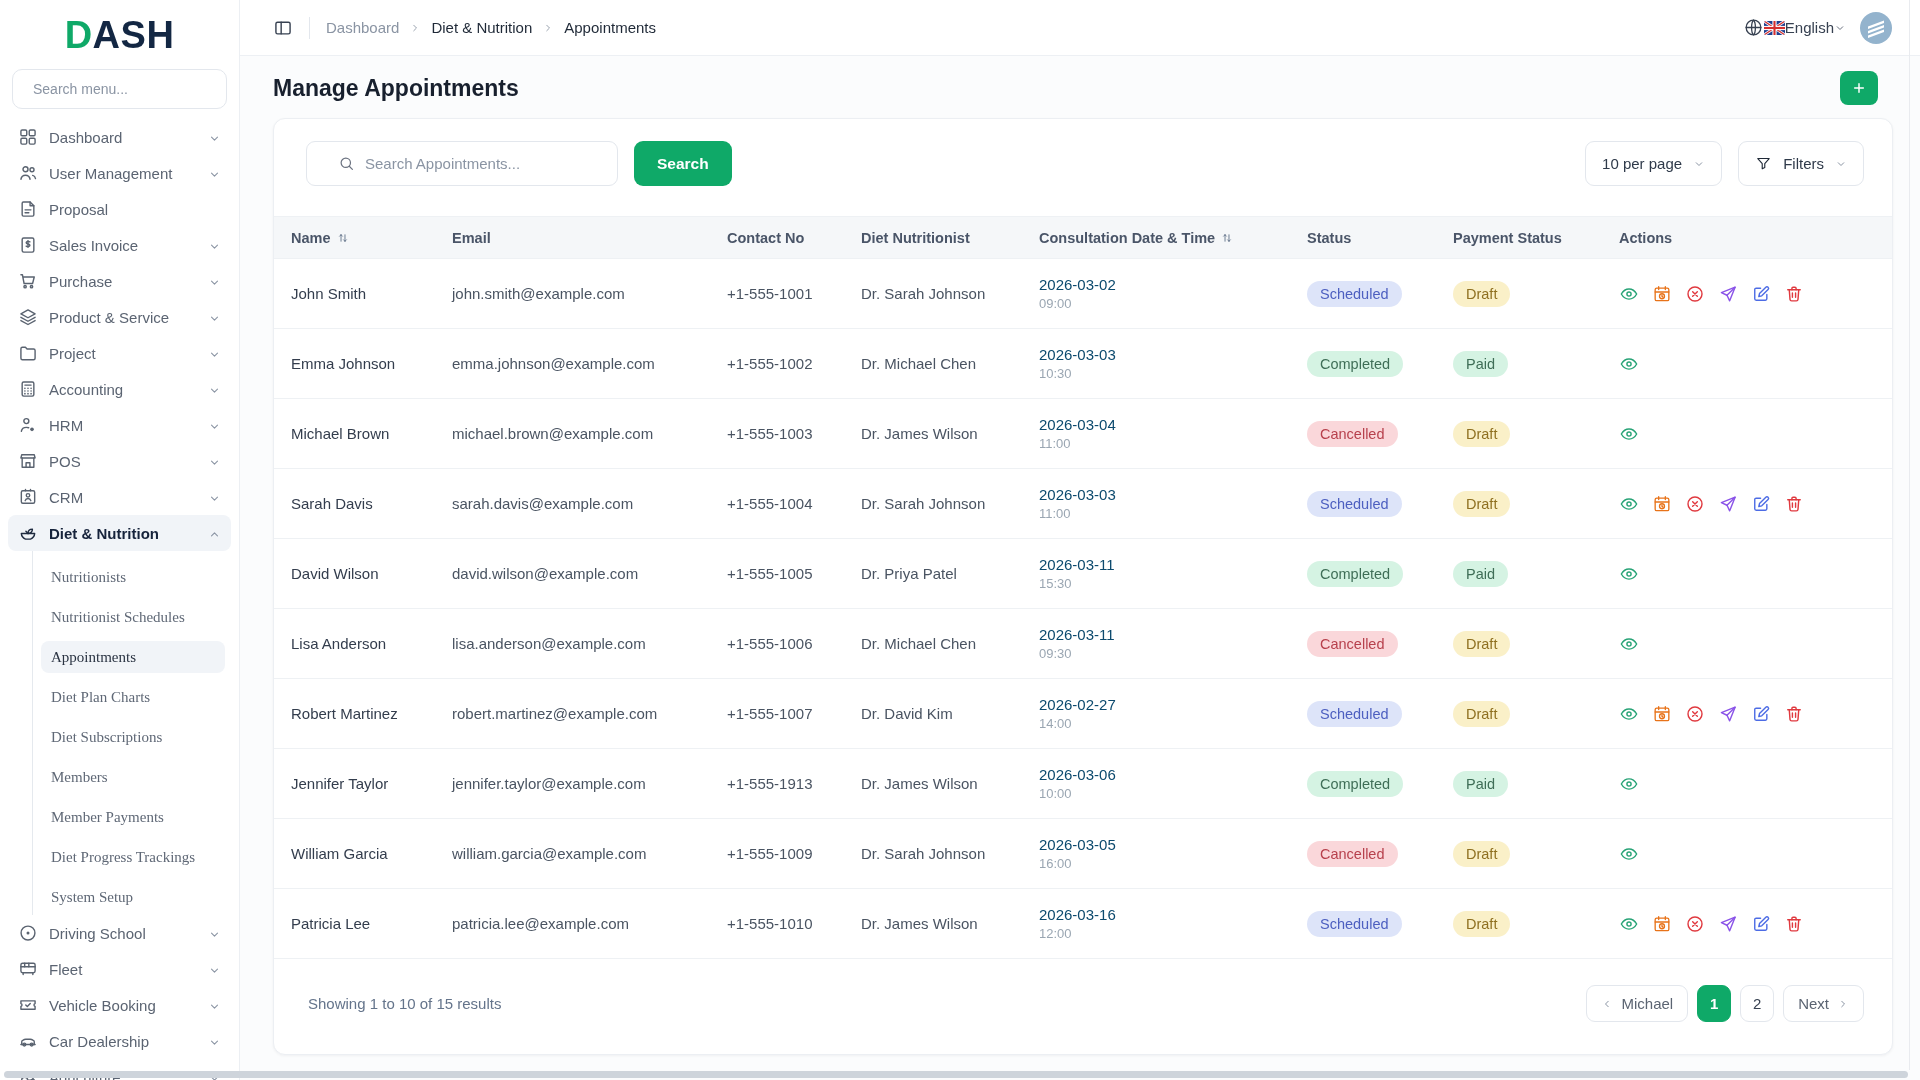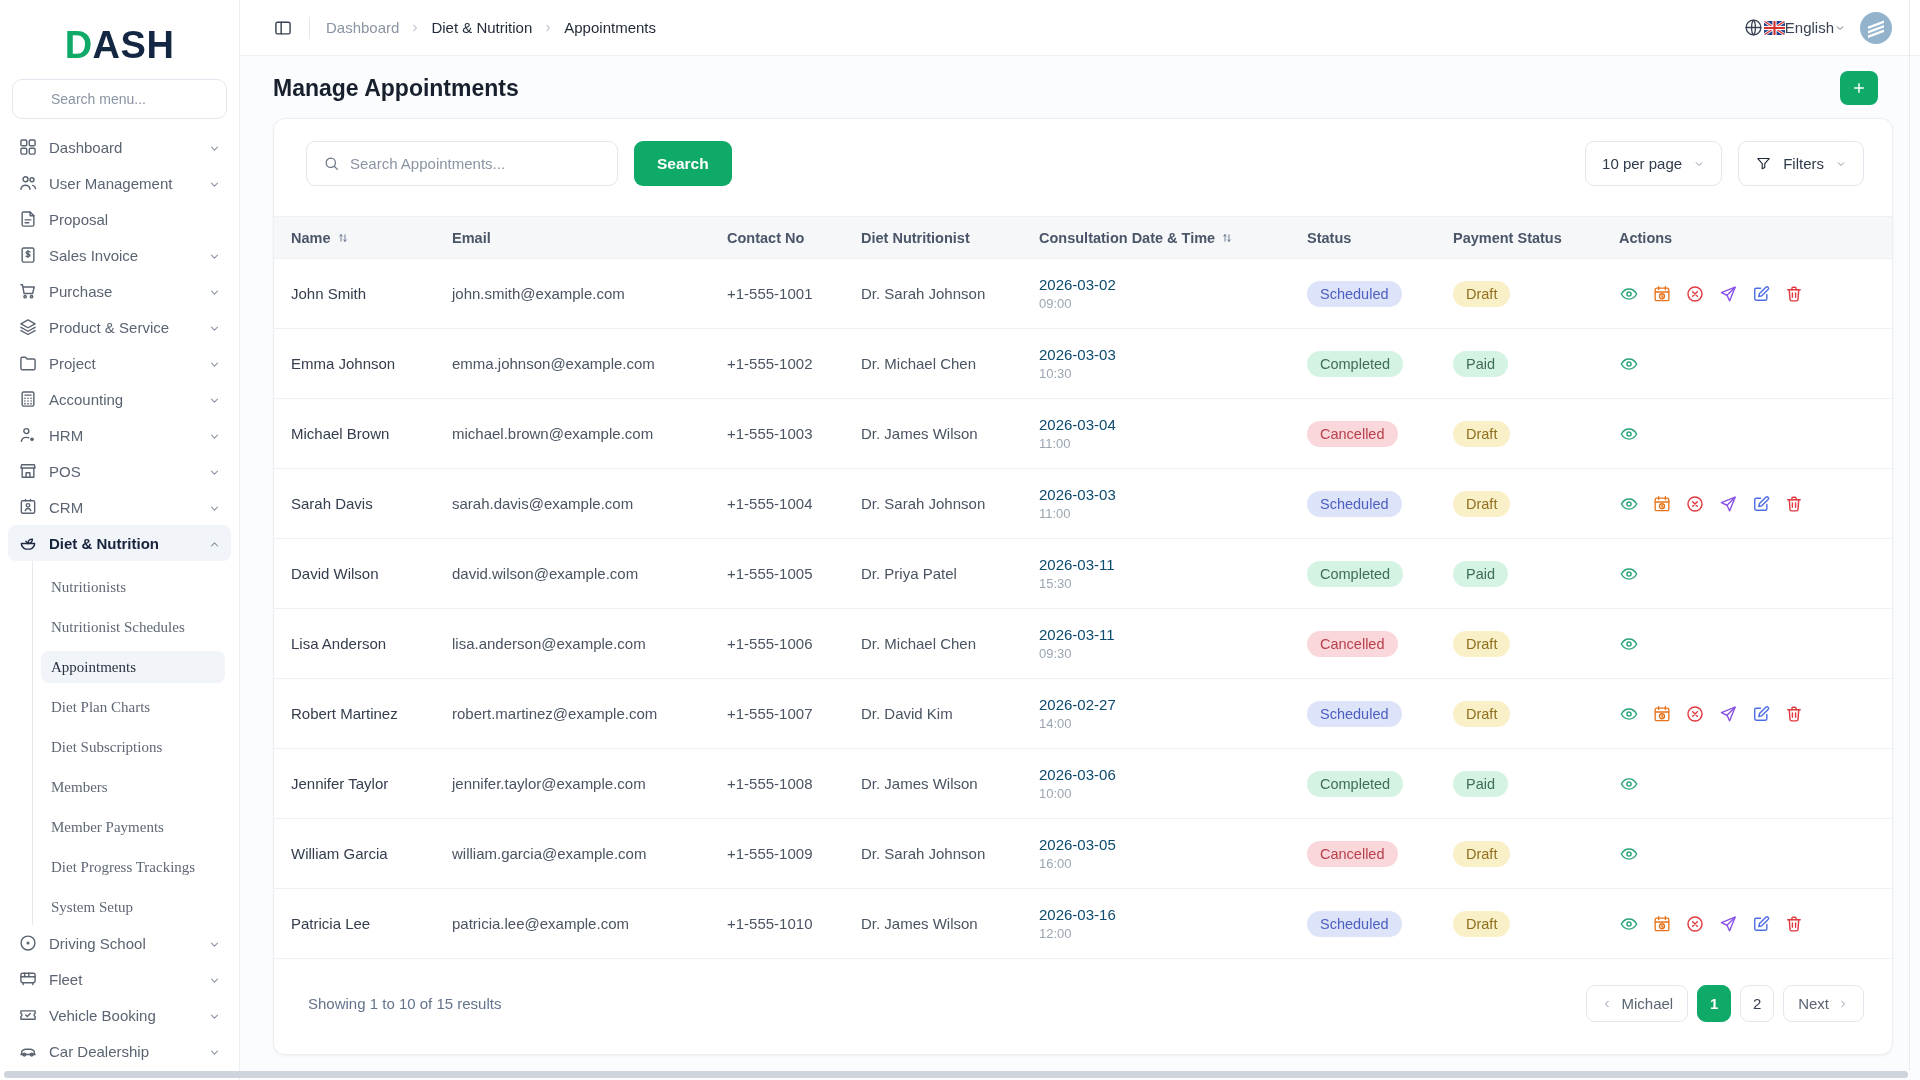--- a/index.html
+++ b/index.html
@@ -3,25 +3,25 @@
 <meta charset="utf-8">
 <style>
   * { margin:0; padding:0; box-sizing:border-box; }
   html,body { width:1920px; height:1080px; overflow:hidden; }
   body { font-family:"Liberation Sans","DejaVu Sans",sans-serif; background:#fbfcfd; color:#3c4656; }
 
   .app { display:flex; width:100%; height:100%; }
 
   
   .sidebar { width:240px; min-width:240px; background:#fff; border-right:1px solid #eceff3; height:100%; overflow:hidden; }
-  .logo { text-align:center; padding:14px 16px 4px; font-size:38px; font-weight:800; letter-spacing:.5px; color:#132743; cursor:pointer;margin-top:10px; }
+  .logo { text-align:center; padding:14px 16px 4px; font-size:38px; font-weight:800; letter-spacing:.5px; color:#132743; cursor:pointer; }
   .logo .logo-d { color:#0FA968; }
   .menu-search { margin:8px 12px 0; height:40px; border:1px solid #e3e7ed; border-radius:10px; display:flex; align-items:center; gap:8px; padding:0 12px; background:#fff; }
   .menu-search .icn { width:16px; height:16px; color:#6b7280; }
-  .menu-search input { border:none; outline:none; flex:1; font-size:14px; color:#a16207; font-family:inherit; background:transparent;margin-left:18px; }
+  .menu-search input { border:none; outline:none; flex:1; font-size:14px; color:#a16207; font-family:inherit; background:transparent; }
   .menu-search input::placeholder { color:#8a94a3; }
   .menu { padding:10px 8px 0; }
   .menu-item { height:36px; display:flex; align-items:center; gap:11px; padding:0 10px; border-radius:8px; color:#5b6472; font-size:15px; cursor:pointer; white-space:nowrap; }
   .menu-item .icn { width:20px; height:20px; color:#5a6370; flex:none; }
   .menu-item .menu-chevron { width:13px; height:13px; margin-left:auto; color:#8a94a3; }
   .menu-item.active { background:#f1f4f8; color:#16233b; font-weight:700; }
   .menu-item.active .icn { color:#1f2b40; }
   .submenu { margin-left:24px; border-left:1px solid #e5e9ee; padding:2px 0; }
   .submenu-item { height:32px; display:flex; align-items:center; margin:8px 6px 0 8px; padding:0 10px; font-size:15px; color:#5f6876; border-radius:8px; cursor:pointer; white-space:nowrap;font-family:Liberation Serif, serif; }
   .submenu-item.active { background:#f1f4f8; color:#2a3342; }
@@ -44,21 +44,21 @@
   .avatar { width:32px; height:32px; border-radius:50%; background:#93b3cd; margin-left:14px; cursor:pointer; display:flex; align-items:center; justify-content:center; overflow:hidden; }
 
   .page-head { display:flex; align-items:center; justify-content:space-between; padding:15px 42px 13px 33px; }
   .page-title { font-size:23px; font-weight:700; color:#18202e; }
   .add-btn { width:38px; height:34px; border:none; border-radius:8px; background:#0FA968; color:#fff; cursor:pointer; display:flex; align-items:center; justify-content:center; }
   .add-btn .icn { width:16px; height:16px; }
 
   
   .card { margin:0 27px 0 33px; background:#fff; border:1px solid #eceff3; border-radius:12px; box-shadow:0 1px 3px rgba(16,24,40,.05); }
   .toolbar { display:flex; align-items:center; gap:16px; padding:22px 28px 30px 32px; }
-  .search-box { width:312px; height:45px; border:1px solid #e3e7ed; border-radius:9px; display:flex; align-items:center; gap:10px; padding:0 16px; }
+  .search-box { width:312px; height:45px; border:1px solid #e3e7ed; border-radius:9px; display:flex; align-items:center; gap:10px; padding:0 31px; }
   .search-box .icn { width:17px; height:17px; color:#6b7280; }
   .search-box input { border:none; outline:none; flex:1; font-size:15px; color:#374151; font-family:inherit; }
   .search-box input::placeholder { color:#8a94a3; }
   .btn-primary { height:45px; padding:0 23px; border:none; border-radius:9px; background:#0FA968; color:#fff; font-size:15.5px; font-weight:600; font-family:inherit; cursor:pointer; }
   .toolbar .spacer { flex:1; }
   .select-btn { height:45px; padding:0 16px; border:1px solid #e3e7ed; border-radius:9px; background:#fff; display:flex; align-items:center; gap:11px; font-size:15px; color:#2f3a4a; cursor:pointer; font-family:inherit; }
   .select-btn .chev { width:12px; height:12px; color:#8a94a3; }
   .select-btn .funnel { width:17px; height:17px; color:#1f2937; }
 
   table { width:100%; border-collapse:collapse; table-layout:fixed; }
@@ -725,21 +725,21 @@
                       <path d="M9.5 6.8V5.2c0-.8.6-1.4 1.4-1.4h2.2c.8 0 1.4.6 1.4 1.4v1.6"></path>
                       <path d="M6.3 6.8l.9 11.6c.1 1 .9 1.8 1.9 1.8h5.8c1 0 1.8-.8 1.9-1.8l.9-11.6"></path>
                       <path d="M10.1 10.8v5M13.9 10.8v5"></path>
                     </svg></span>
                 </div>
               </td>
             </tr>
             <tr>
               <td class="c-name">Jennifer Taylor</td>
               <td>jennifer.taylor@example.com</td>
-              <td>+1-555-1008</td>
+              <td>+1-555-1913</td>
               <td>Dr. James Wilson</td>
               <td>
                 <div class="dt-date">2026-03-06</div>
                 <div class="dt-time">10:00</div>
               </td>
               <td><span class="pill st-green">Completed</span></td>
               <td><span class="pill pg">Paid</span></td>
               <td>
                 <div class="actions">
                   <span class="act act-view"><svg viewBox="0 0 24 24" fill="none" stroke="currentColor" stroke-width="1.7" stroke-linecap="round" stroke-linejoin="round">

